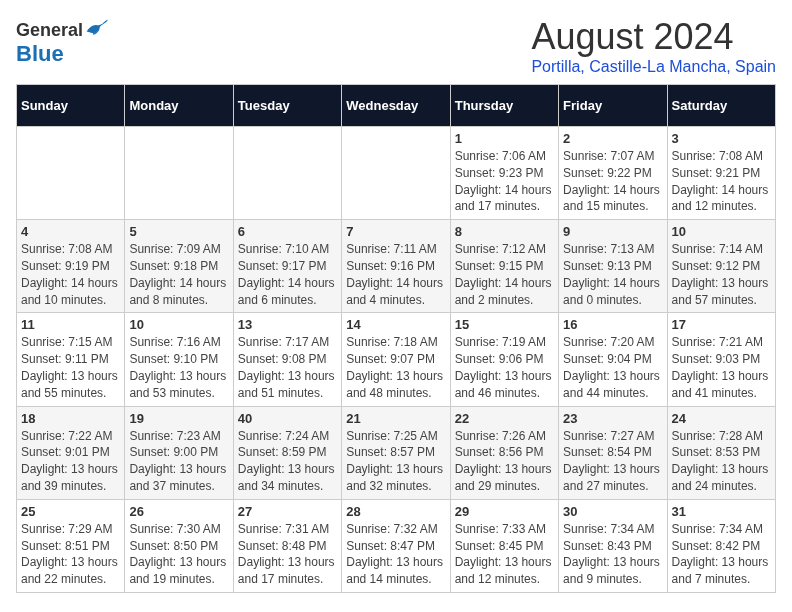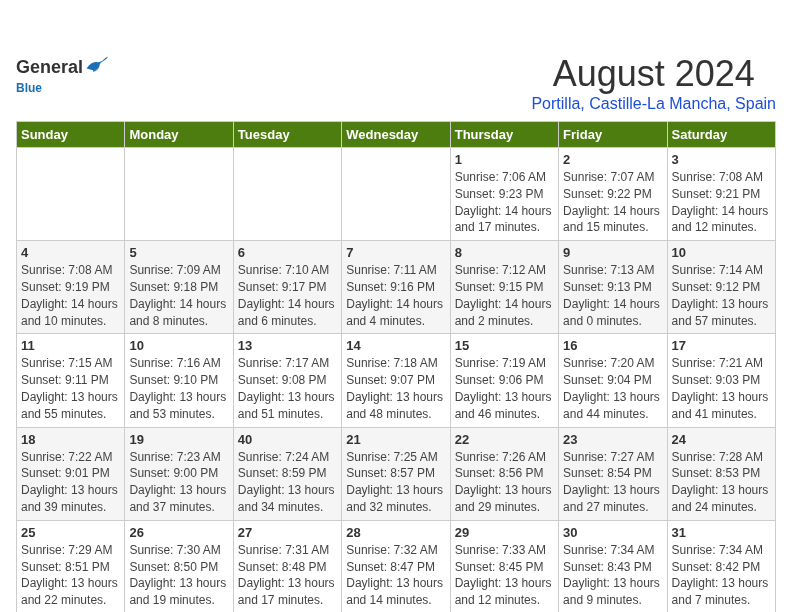--- a/index.html
+++ b/index.html
@@ -8,64 +8,63 @@
       background: #fff;
       width: 792px;
       min-height: 612px;
       padding: 16px;
     }
     .header-area {
       display: flex;
       justify-content: space-between;
       align-items: flex-start;
       margin-bottom: 8px;
-      margin-top: 37px;
     }
     .logo {
       display: flex;
       align-items: center;
       gap: 2px;
     }
     .logo-text-general {
       font-size: 18px;
       font-weight: bold;
       color: #333;
     }
     .logo-text-blue {
-      font-size: 12px;
+      font-size: 22px;
       font-weight: bold;
       color: #1a6fb5;
     }
     .logo-bird {
       width: 24px;
       height: 20px;
       margin-left: 2px;
     }
     .title-area {
-      text-align: center;
+      text-align: left;
     }
     .month-title {
       font-size: 36px;
       font-weight: normal;
       color: #333;
     }
     .location-title {
       font-size: 16px;
       color: #1d4ed8;
     }
     table {
       width: 100%;
       border-collapse: collapse;
       table-layout: fixed;
     }
     thead th {
-      background-color: #4d7c0f;
+      background-color: #0f172a;
       color: #fff;
       font-size: 13px;
-      padding: 5px 4px;
+      padding: 13px 4px;
       text-align: left;
       border: 1px solid #ccc;
     }
     td {
       border: 1px solid #ccc;
       vertical-align: top;
       padding: 4px;
       height: 90px;
       background: #fff;
     }

